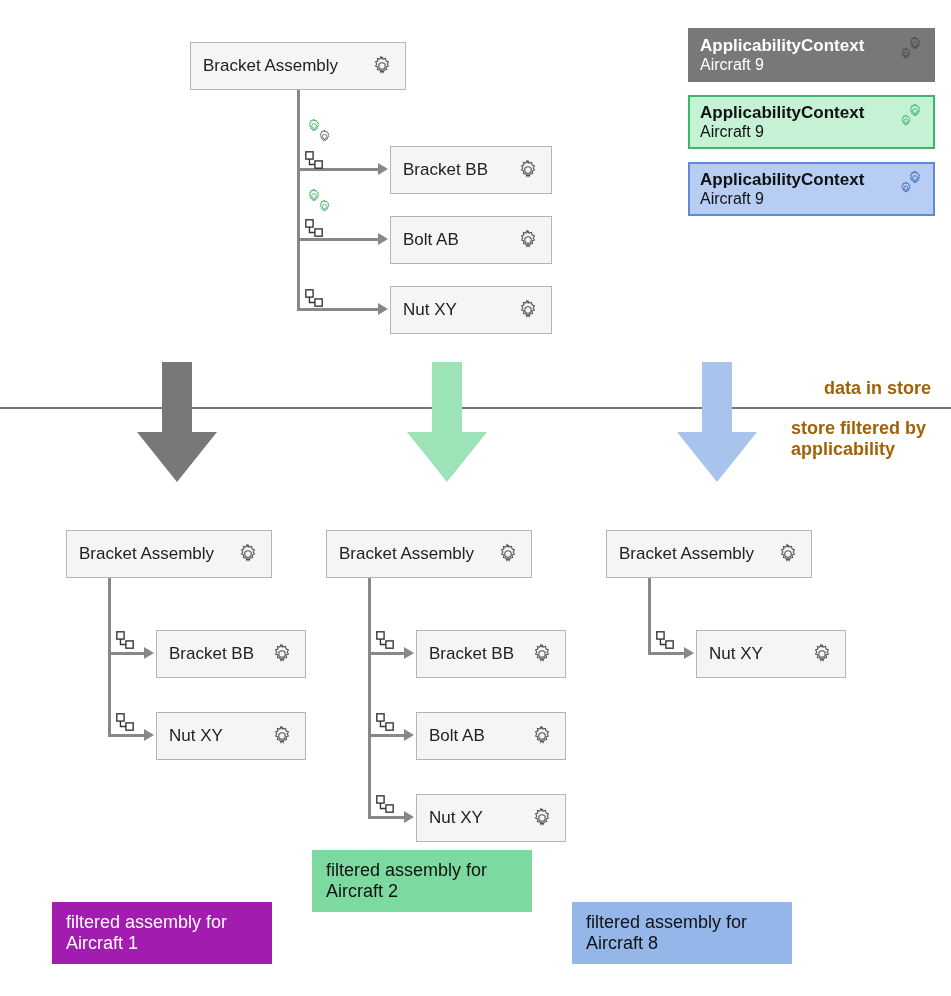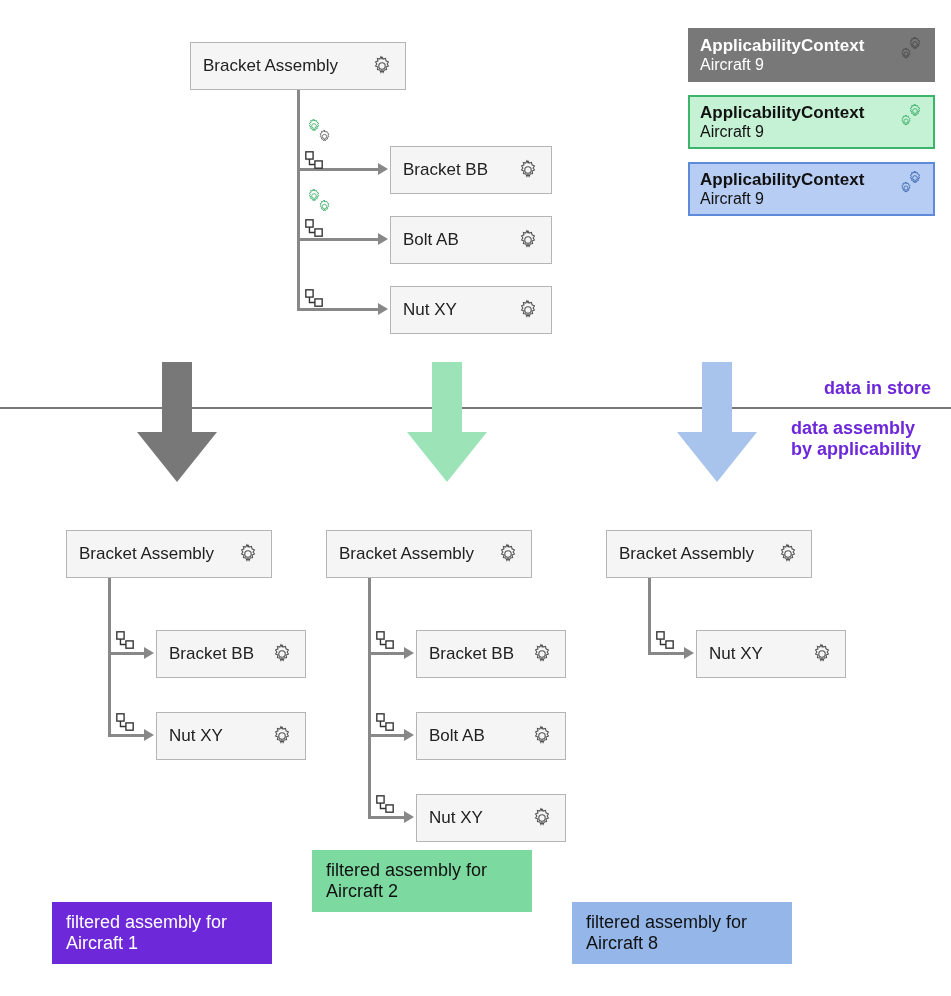--- a/index.html
+++ b/index.html
@@ -16,29 +16,29 @@
 .ctx3{background:#b7cdf3;border:2px solid #5d8bd9;color:#111}
 .dgears{position:relative;width:28px;height:26px;flex-shrink:0}
 .dgears .g1{position:absolute;right:0;top:0;width:16px;height:16px}
 .dgears .g2{position:absolute;right:10px;top:10px;width:14px;height:14px}
 .tree-icon{position:absolute;width:20px;height:20px}
 .tree-icon svg{width:100%;height:100%}
 .mini-gears{position:absolute;width:30px;height:28px}
 .mini-gears .mg1{position:absolute;left:3px;top:0;width:16px;height:16px}
 .mini-gears .mg2{position:absolute;left:14px;top:11px;width:15px;height:15px}
 .divider-line{position:absolute;left:0;right:0;top:407px;height:2px;background:#777}
-.divider-label{position:absolute;font-size:18px;font-weight:700;color:#6d28d9}
+.divider-label{position:absolute;font-size:18px;font-weight:700;color:#a16207}
 .big-arrow{position:absolute;width:82px;height:120px}
 .big-arrow svg{width:100%;height:100%}
 .conn{position:absolute;background:#888}
 .conn.v{width:3px}
 .conn.h{height:3px}
 .arrowhead{position:absolute;width:0;height:0;border-top:6px solid transparent;border-bottom:6px solid transparent;border-left:10px solid #888}
 .bottom-label{position:absolute;color:#fff;font-size:18px;padding:10px 14px;width:220px}
-.bl1{background:#6d28d9}
+.bl1{background:#a21caf}
 .bl2{background:#7cd9a0;color:#111}
 .bl3{background:#94b6e8;color:#111}
 </style>
 </head>
 <body>
 
 <svg width="0" height="0" style="position:absolute">
 <defs>
 <g id="gear-path">
 <path d="M12 2l1.2 2.4 2.6-.6.6 2.6L19 7.6l-1.4 2.2L19 12l-2.6 1.2.6 2.6-2.6.6L13.2 19 12 16.6 10.8 19l-1.2-2.6-2.6-.6.6-2.6L5 12l1.4-2.2L5 7.6l2.6-1.2-.6-2.6 2.6.6L10.8 2 12 4.4z" fill="none" stroke="currentColor" stroke-width="1.2"></path>
@@ -151,21 +151,21 @@
           <use href="#gear-path"></use>
         </svg></span>
     <span class="g2"><svg viewBox="0 0 24 24" style="color:#2d5da8">
           <use href="#gear-path"></use>
         </svg></span>
   </div>
 </div>
 
 <div class="divider-line"></div>
 <div class="divider-label" style="right:20px;top:378px">data in store</div>
-<div class="divider-label" style="right:20px;top:418px;width:140px">data assembly by applicability</div>
+<div class="divider-label" style="right:20px;top:418px;width:140px">store filtered by applicability</div>
 
 <div class="big-arrow" style="left:136px;top:362px">
 <svg viewBox="0 0 80 120">
       <path d="M25 0h30v70h25L40 120 0 70h25z" fill="#787878"></path>
     </svg>
 </div>
 <div class="big-arrow" style="left:406px;top:362px">
 <svg viewBox="0 0 80 120">
       <path d="M25 0h30v70h25L40 120 0 70h25z" fill="#9de3b8"></path>
     </svg>

